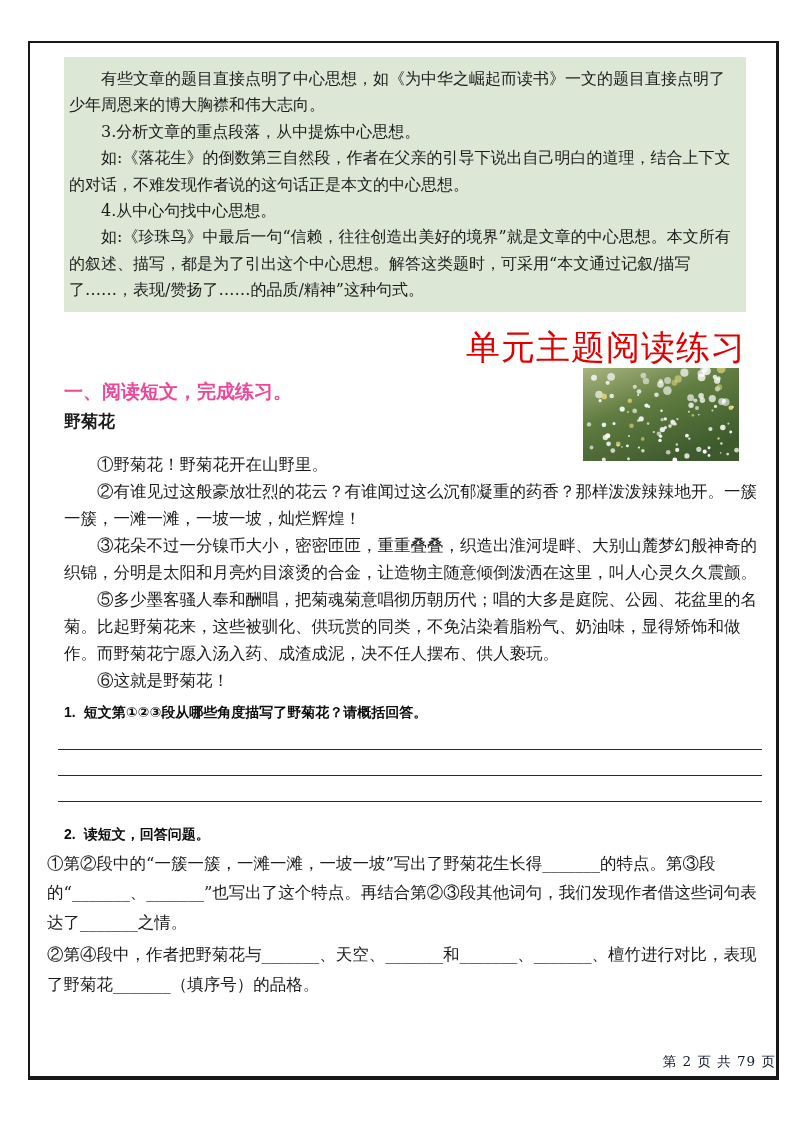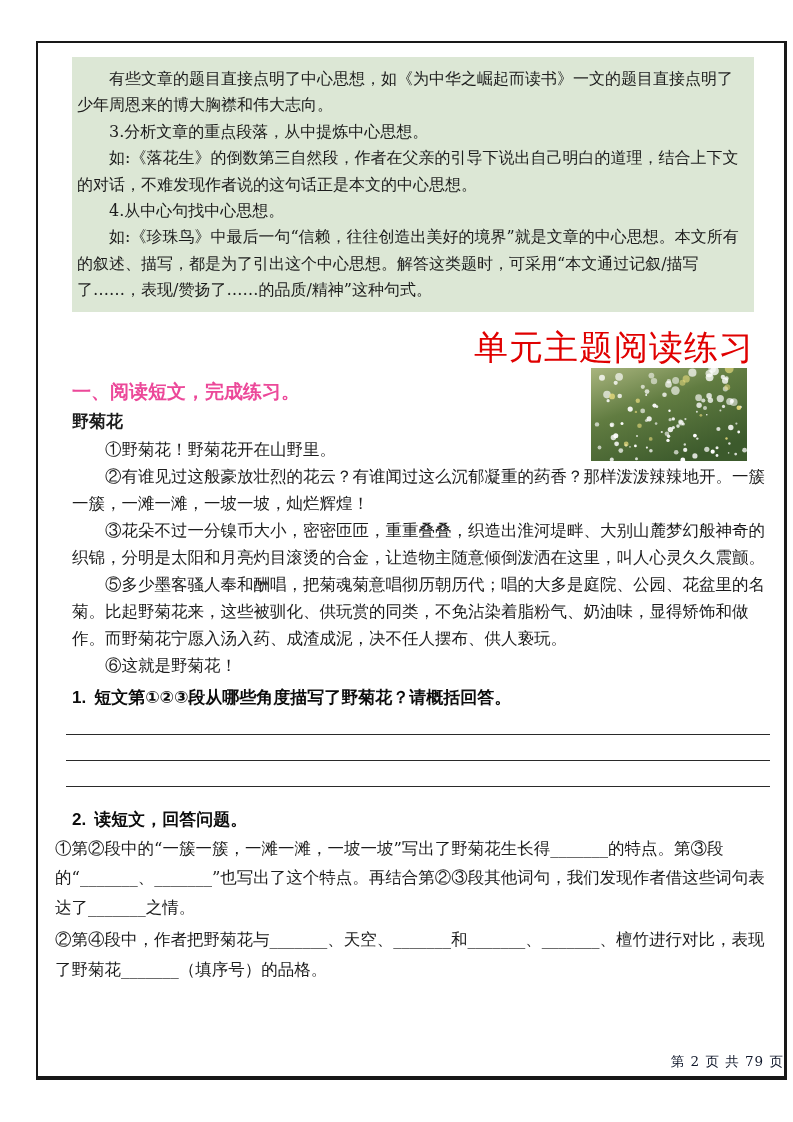--- a/index.html
+++ b/index.html
@@ -1,21 +1,21 @@
 <!DOCTYPE html>
 <html style="--accent_red: #e00000; --tip_bg: #dce7d5;"><head>
 <meta charset="utf-8">
 <style>
   html,body{margin:0;padding:0;background:#ffffff;}
   .page{
     position:relative;width:793px;height:1122px;background:#ffffff;overflow:hidden;
     font-family:"DejaVu Serif","Liberation Serif",serif;color:#1c1c1c;
   }
   .frame{
-    position:absolute;left:36px;top:41px;width:751px;height:1039px;
+    position:absolute;left:28px;top:41px;width:751px;height:1039px;
     border:2px solid #181818;border-bottom-width:4px;border-right-width:3px;
     box-sizing:border-box;padding:14px 30px 0 34px;
   }
   .tips-box{
     background:var(--tip_bg,#dce7d5);
     padding:9px 6px 8px 5px;
     font-size:16px;line-height:26.4px;
   }
   .tips-box p{margin:0;text-indent:2em;}
   .main-title{
@@ -29,26 +29,26 @@
   }
   .photo svg{display:block;width:156px;height:93px;}
   .sec-heading{
     margin-top:13px;
     font-family:"Liberation Sans","DejaVu Sans",sans-serif;
     font-weight:bold;font-size:19px;line-height:24px;color:#ec4899;
   }
   .passage-title{
     font-size:17px;line-height:24px;margin-top:5px;font-weight:bold;
   }
-  .passage{margin-top:3px;}
+  .passage{margin-top:18px;}
   .passage p{margin:0 -20px 0 0;font-size:16.5px;line-height:27px;text-indent:2em;}
   .q-heading{
     margin-top:7px;
     font-family:"Liberation Sans","DejaVu Sans",sans-serif;
-    font-weight:bold;font-size:17px;line-height:23px;color:#0d0d0d;
+    font-weight:bold;font-size:14px;line-height:23px;color:#0d0d0d;
   }
   .q-heading .q-label{margin-right:8px;}
   .answer-lines{margin-top:0;}
   .answer-line{height:25px;border-bottom:1.6px solid #2a2a2a;margin:0 -16px 0 -6px;}
   .q2-items p{
     margin:3px -16px 0 -17px;font-size:16.5px;line-height:29.5px;
   }
   .page-footer{
     position:absolute;left:0;right:0;bottom:5px;text-align:right;
     font-size:13.5px;color:#0f172a;letter-spacing:1px;

